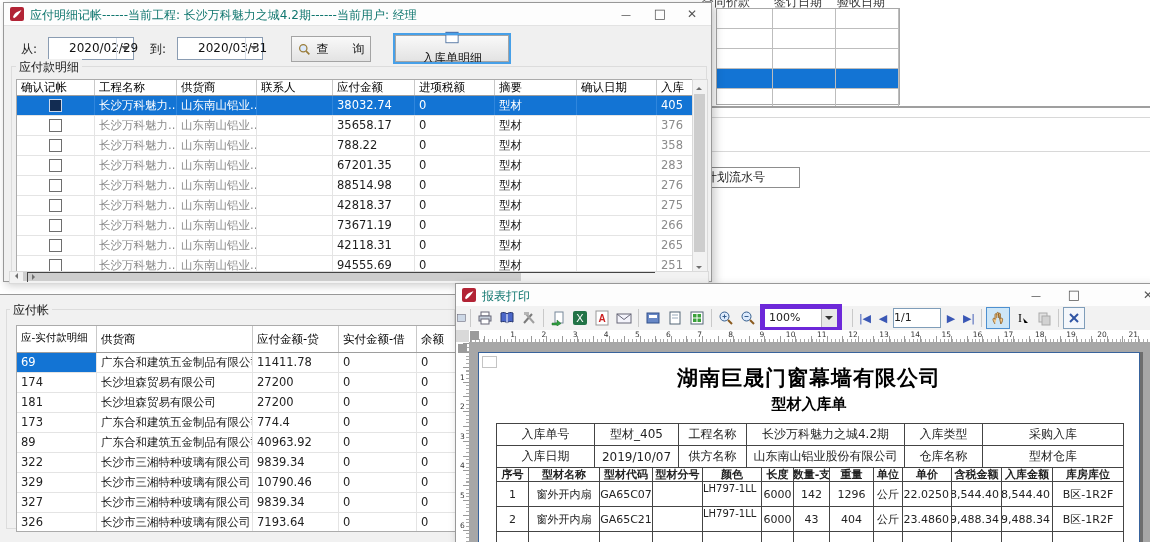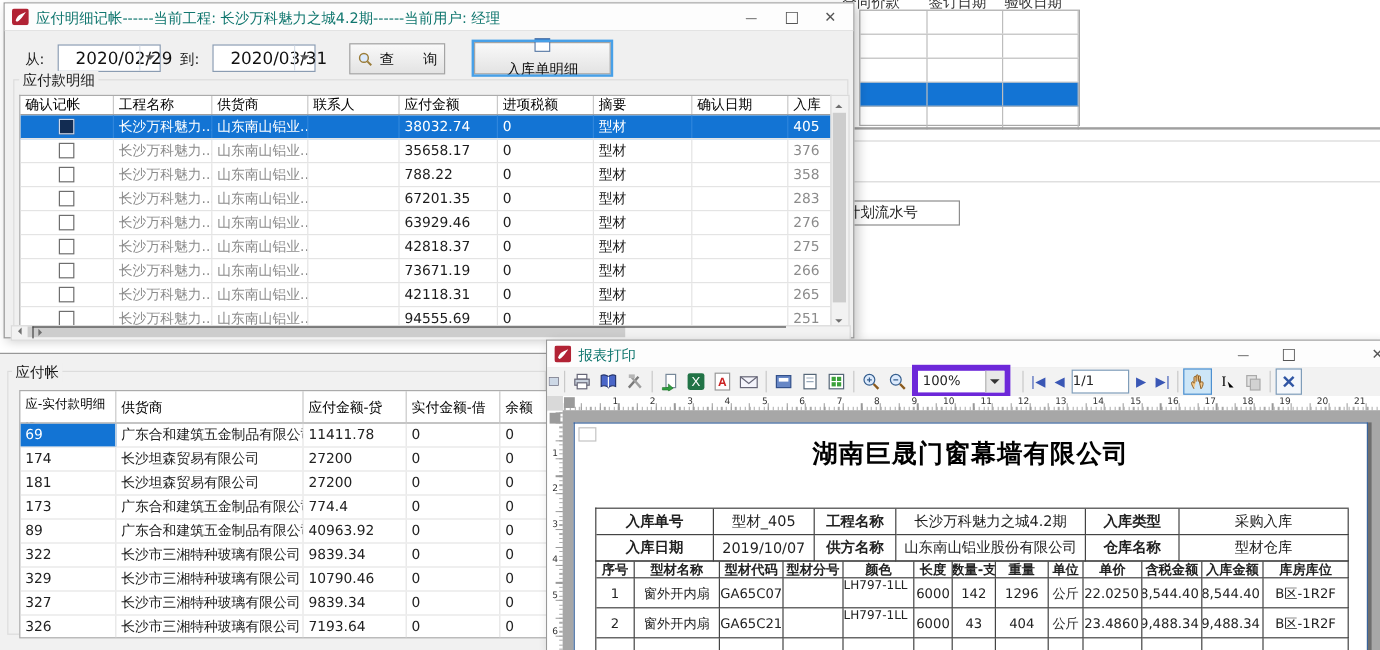--- a/index.html
+++ b/index.html
@@ -24,21 +24,21 @@
   .ttext{position:absolute;left:26px;top:4px;font-size:12px;color:#0f766e;white-space:nowrap;}
   .wc{position:absolute;top:0;width:34px;height:22px;text-align:center;line-height:22px;color:#555;font-size:12px;}
   .wc.min::before{content:"—";font-size:10px;}
   .wc.max::before{content:"□";font-size:13px;}
   .wc.cls::before{content:"✕";font-size:12px;}
 
   
   #win1{left:3px;top:2px;width:707px;height:278px;z-index:10;}
   .lbl{position:absolute;font-size:12px;color:#1a1a1a;}
   .combo{position:absolute;width:84px;height:21px;background:#fff;border:1px solid #8a9cb2;}
-  .combo .val{position:absolute;left:14px;top:3px;font-size:14px;color:#111;}
+  .combo .val{position:absolute;left:20px;top:3px;font-size:12px;color:#111;}
   .combo .arr{position:absolute;right:0;top:0;width:16px;height:100%;border-left:1px solid #d7dee8;}
   .combo .arr::before{content:"";position:absolute;left:4px;top:8px;border:4px solid transparent;border-top-color:#5a5a5a;}
   .btn{position:absolute;display:flex;align-items:center;justify-content:center;gap:6px;
        background:linear-gradient(#f9f9f9,#e3e3e3);border:1px solid #a4a4a4;font-size:12px;color:#111;}
   .btn.focus{outline:2px solid #47a0e8;outline-offset:0;flex-direction:column;}
   .gbox{position:absolute;border:1px solid #dcdcdc;background:transparent;}
   .glab{position:absolute;background:#f0f0f0;padding:0 3px;font-size:12px;color:#1a1a1a;z-index:2;}
 
   .t1{position:absolute;left:12px;top:76px;width:676px;background:#fff;border:1px solid #ababab;border-right:none;}
   .t1-head,.t1-row{display:grid;grid-template-columns:78px 82px 80px 76px 82px 80px 82px 80px 36px;}
@@ -111,21 +111,21 @@
   .preview{position:absolute;left:13px;top:58px;right:0;bottom:0;background:#a7a7a7;overflow:hidden;}
   .page{position:absolute;left:9px;top:10px;width:660px;height:210px;background:#fff;
         border:1px solid #38639c;border-bottom:none;box-shadow:3px 0 0 #6e6e6e;}
   .cornermark{position:absolute;left:3px;top:3px;width:13px;height:10px;border:1px solid #c4c4c4;}
   .rp-company{position:absolute;left:0;top:11px;width:660px;text-align:center;font-size:21px;font-weight:bold;color:#000;letter-spacing:1px;}
   .rp-subtitle{position:absolute;left:0;top:42px;width:660px;text-align:center;font-size:15px;font-weight:bold;color:#000;}
   .rt{position:absolute;left:17px;width:627px;border:1px solid #444;border-right:none;border-bottom:none;}
   .rt-info{top:70px;}
   .ri-row{display:grid;grid-template-columns:98px 84px 68px 158px 78px 141px;height:22px;}
   .ri-row>div{border-right:1px solid #444;border-bottom:1px solid #444;font-size:12px;display:flex;align-items:center;justify-content:center;overflow:hidden;white-space:nowrap;}
-  .ri-row .rl{font-weight:bold;}
+  .ri-row .rl{font-weight:normal;}
   .rt-detail{top:114px;}
   .rd-row{display:grid;grid-template-columns:32px 71px 53px 50px 59px 32px 36px 44px 29px 49px 50px 51px 71px;}
   .rd-row>div{border-right:1px solid #444;border-bottom:1px solid #444;font-size:11px;overflow:hidden;display:flex;align-items:center;justify-content:center;white-space:nowrap;}
   .rd-head{height:14px;}
   .rd-head>div{font-size:11px;font-weight:bold;}
   .rd-data{height:25px;}
   .rd-data .col4{align-items:flex-start;justify-content:flex-start;font-size:10px;padding-top:1px;}
   .rd-data .col9,.rd-data .col10,.rd-data .col11{justify-content:flex-end;padding-right:2px;}
   .rd-empty{height:25px;}
 </style>
@@ -285,21 +285,21 @@
             <div></div>
             <div class="mut">283</div>
           </div>
           <div class="t1-row">
             <div class="cbcell">
               <span class="cbx"></span>
             </div>
             <div class="mut">长沙万科魅力...</div>
             <div class="mut">山东南山铝业...</div>
             <div></div>
-            <div class="dark">63929.46</div>
+            <div class="dark">88514.98</div>
             <div class="dark">0</div>
             <div class="dark">型材</div>
             <div></div>
             <div class="mut">276</div>
           </div>
           <div class="t1-row">
             <div class="cbcell">
               <span class="cbx"></span>
             </div>
             <div class="mut">长沙万科魅力...</div>
@@ -635,20 +635,21 @@
         <div class="vr-cell">
           <span>6</span>
         </div>
       </div>
     <div class="vr-marker"></div>
 
     <div class="preview">
       <div class="page">
         <div class="cornermark"></div>
         <div class="rp-company">湖南巨晟门窗幕墙有限公司</div>
+        <div class="rp-subtitle">型材入库单</div>
 
         <div class="rt rt-info">
 
         <div class="ri-row">
               <div class="rl">入库单号</div>
               <div>型材_405</div>
               <div class="rl">工程名称</div>
               <div>长沙万科魅力之城4.2期</div>
               <div class="rl">入库类型</div>
               <div>采购入库</div>

